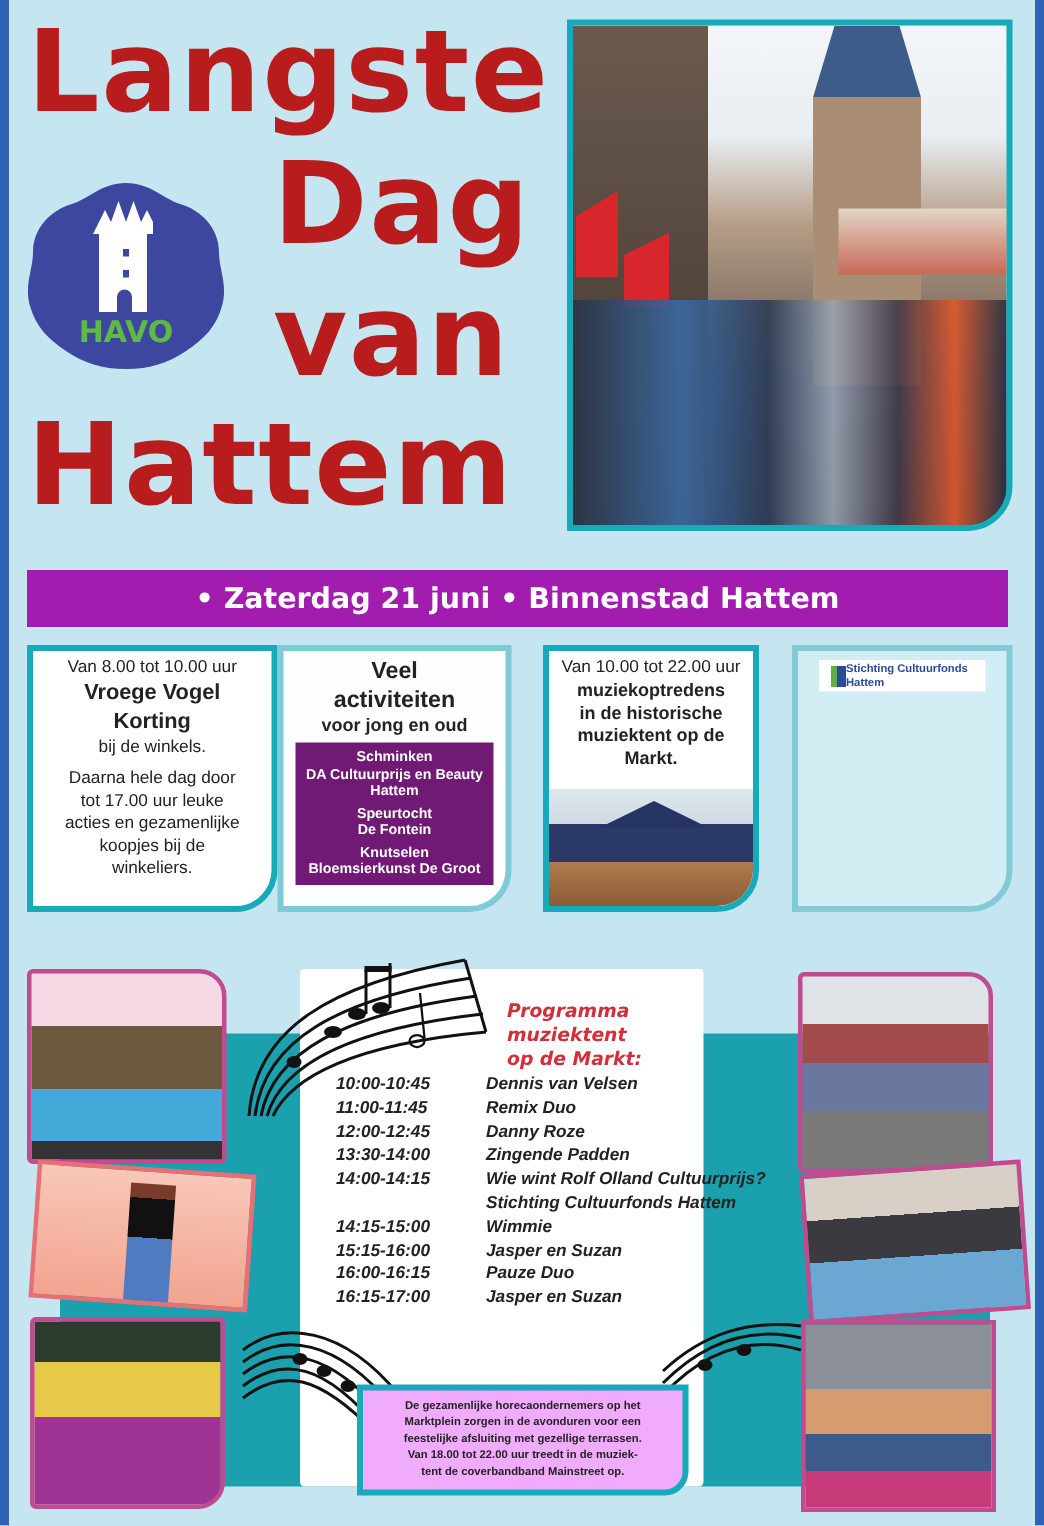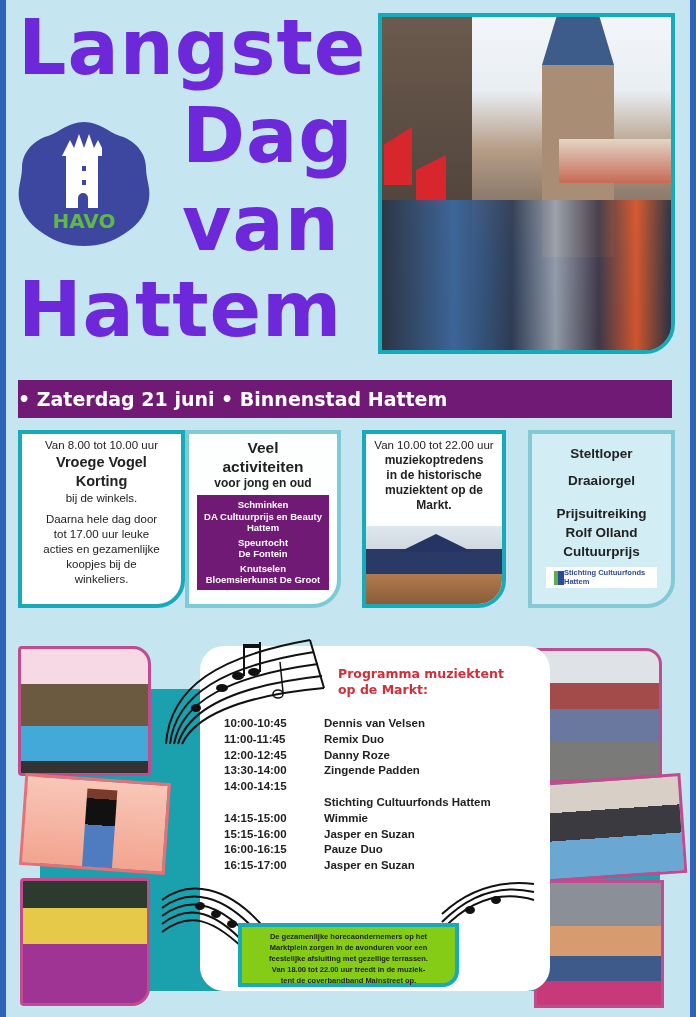--- a/index.html
+++ b/index.html
@@ -9,21 +9,21 @@
     font-family: "Liberation Sans", sans-serif;
     position: relative;
   }
   .edge-left { position: absolute; left: 0; top: 0; width: 6px; height: 1017px; background: #2f63b5; }
   .edge-right { position: absolute; right: 0; top: 0; width: 6px; height: 1017px; background: #2f63b5; }
 
   .title-line {
     position: absolute;
     font-family: "DejaVu Sans", sans-serif;
     font-weight: bold;
-    color: #6d28d9;
+    color: #b91c1c;
     font-size: 76px;
     letter-spacing: 1px;
     line-height: 1;
   }
   #t1 { left: 18px; top: 10px; }
   #t2 { left: 182px; top: 98px; }
   #t3 { left: 182px; top: 186px; }
   #t4 { left: 18px; top: 272px; }
 
   .logo { position: absolute; left: 16px; top: 118px; width: 136px; width: 136px; height: 132px; }
@@ -37,21 +37,21 @@
   }
   .hero .tower { position: absolute; left: 160px; top: 0; width: 72px; height: 240px; background: linear-gradient(#3e5c8a 0 20%, #a98e75 20% 100%); clip-path: polygon(20% 0,80% 0,100% 20%,100% 100%,0 100%,0 20%); }
   .hero .bldg-l { position: absolute; left: 0; top: 0; width: 90px; height: 341px; background: linear-gradient(#6b5a4d, #3d3430); }
   .hero .flag1 { position: absolute; left: 2px; top: 110px; width: 28px; height: 58px; background: #d8262d; clip-path: polygon(0 30%,100% 0,100% 100%,0 100%); }
   .hero .flag2 { position: absolute; left: 34px; top: 138px; width: 30px; height: 50px; background: #d8262d; clip-path: polygon(0 30%,100% 0,100% 100%,0 100%); }
   .hero .crowd { position: absolute; left: 0; bottom: 0; width: 100%; height: 150px; background: linear-gradient(90deg, #2a3446 0%, #3b6aa3 25%, #2e3c55 45%, #9aa3b0 60%, #403847 75%, #e0582a 88%, #273042 100%); opacity: .9; }
   .hero .awning { position: absolute; right: 0; top: 122px; width: 112px; height: 44px; background: linear-gradient(#e3d5c6, #c76a56); }
 
   .banner {
     position: absolute; left: 18px; top: 380px; width: 654px; height: 38px;
-    background: #701a75; color: #fff; 
+    background: #a21caf; color: #fff; text-align: center;
     font-family: "DejaVu Sans", sans-serif; font-size: 19px; font-weight: bold; line-height: 38px;
   }
 
   .card {
     position: absolute; top: 430px; height: 178px; background: #fff;
     border: 4px solid #17aab9; border-bottom-right-radius: 28px;
     text-align: center; color: #222; overflow: hidden;
   }
   .card.light { border-color: #7ccbd6; background: #fdfefe; }
   .card.pale { border-color: #84c9d6; background: #d3edf4; }
@@ -80,38 +80,38 @@
   .photo { position: absolute; border: 3px solid #c04b8e; overflow: hidden; }
   #p1 { left: 18px; top: 646px; width: 133px; height: 130px; border-radius: 4px 18px 4px 4px; background: linear-gradient(180deg, #f6d9e4 0 28%, #6b5a3f 28% 62%, #42a9d8 62% 90%, #333 90%); }
   #p2 { left: 22px; top: 778px; width: 146px; height: 92px; transform: rotate(4deg); border-color: #e86f76; background: linear-gradient(180deg, #f8c7b8, #f2a48f); }
   #p2 .person { position: absolute; left: 60px; top: 8px; width: 30px; height: 80px; background: linear-gradient(180deg, #7a3b2a 0 12%, #111 12% 45%, #4f7cc0 45%); }
   #p3 { left: 20px; top: 878px; width: 130px; height: 128px; border-radius: 4px 4px 18px 4px; background: linear-gradient(180deg, #2d3b2f 0 22%, #e7c949 22% 52%, #a03495 52% 100%); }
   #p4 { left: 532px; top: 648px; width: 130px; height: 134px; border-radius: 4px 16px 4px 4px; background: linear-gradient(180deg, #dfe3e8 0 25%, #a34a4a 25% 45%, #6a78a0 45% 70%, #7a7a78 70%); }
   #p5 { left: 536px; top: 778px; width: 148px; height: 100px; transform: rotate(-4deg); background: linear-gradient(180deg, #d8cfc6 0 30%, #3a3a40 30% 60%, #6aa7d3 60%); }
   #p6 { left: 534px; top: 880px; width: 130px; height: 128px; background: linear-gradient(180deg, #8a8f98 0 35%, #d69b6e 35% 60%, #3e5a8a 60% 80%, #c63a7a 80%); }
 
   .program {
-    position: absolute; left: 200px; top: 646px; width: 350px; height: 345px;
-    background: #fff; border-radius: 24px;
+    position: absolute; left: 200px; top: 646px; width: 269px; height: 345px;
+    background: #fff; border-radius: 3px; font-style: italic;
   }
   .prog-title { position: absolute; left: 138px; top: 20px; color: #d12f3a; font-family: "DejaVu Sans", sans-serif; font-weight: bold; font-size: 12.5px; line-height: 16px; }
   .sched { position: absolute; left: 24px; top: 70px; font-size: 11.5px; font-weight: bold; color: #222; }
   .sched .row { display: flex; height: 15.8px; line-height: 15.8px; }
   .sched .time { width: 100px; }
   .sched .act { white-space: nowrap; }
 
   .music { position: absolute; pointer-events: none; }
   .music svg { width: 100%; height: 100%; }
   #m1 { left: 160px; top: 626px; width: 165px; height: 120px; }
   #m2 { left: 158px; top: 880px; width: 110px; height: 75px; }
   #m3 { left: 440px; top: 880px; width: 95px; height: 55px; }
 
   .note-box {
-    position: absolute; left: 238px; top: 923px; width: 221px; height: 64px;
-    background: #84cc16; border: 4px solid #17aab9; border-bottom-right-radius: 16px;
+    position: absolute; left: 238px; top: 923px; width: 221px; height: 74px;
+    background: #f0abfc; border: 4px solid #17aab9; border-bottom-right-radius: 16px;
     text-align: center; font-size: 7.5px; font-weight: bold; line-height: 11px; color: #222; padding-top: 4px;
   }
 </style>
 </head>
 <body>
 
 <div class="edge-left"></div>
 <div class="edge-right"></div>
 
 <div id="t1" class="title-line">Langste</div>
@@ -179,29 +179,20 @@
     <div class="small">Van 10.00 tot 22.00 uur</div>
     <div class="small" style="font-weight:bold;font-size:12px">muziekoptredens</div>
     <div class="small" style="font-weight:bold;font-size:12px">in de historische</div>
     <div class="small" style="font-weight:bold;font-size:12px">muziektent op de</div>
     <div class="small" style="font-weight:bold;font-size:12px">Markt.</div>
   </div>
   <div class="tent-img"></div>
 </div>
 
 <div id="c4" class="card pale">
-  <div class="pad" style="padding-top:10px">
-    <div class="big" style="font-size:13.5px">Steltloper</div>
-    <div style="height:8px"></div>
-    <div class="big" style="font-size:13.5px">Draaiorgel</div>
-    <div style="height:14px"></div>
-    <div class="big" style="font-size:13.5px">Prijsuitreiking</div>
-    <div class="big" style="font-size:13.5px">Rolf Olland</div>
-    <div class="big" style="font-size:13.5px">Cultuurprijs</div>
-  </div>
   <div class="cult-logo">
     <span class="mark"></span>
     <span class="txt">
       <div>Stichting Cultuurfonds</div>
       <div>Hattem</div>
     </span>
   </div>
 </div>
 
 <div class="teal-strip"></div>
@@ -232,20 +223,21 @@
     <div class="row">
         <span class="time">12:00-12:45</span>
         <span class="act">Danny Roze</span>
       </div>
     <div class="row">
         <span class="time">13:30-14:00</span>
         <span class="act">Zingende Padden</span>
       </div>
     <div class="row">
         <span class="time">14:00-14:15</span>
+        <span class="act">Wie wint Rolf Olland Cultuurprijs?</span>
       </div>
     <div class="row">
         <span class="time"></span>
         <span class="act">Stichting Cultuurfonds Hattem</span>
       </div>
     <div class="row">
         <span class="time">14:15-15:00</span>
         <span class="act">Wimmie</span>
       </div>
     <div class="row">

